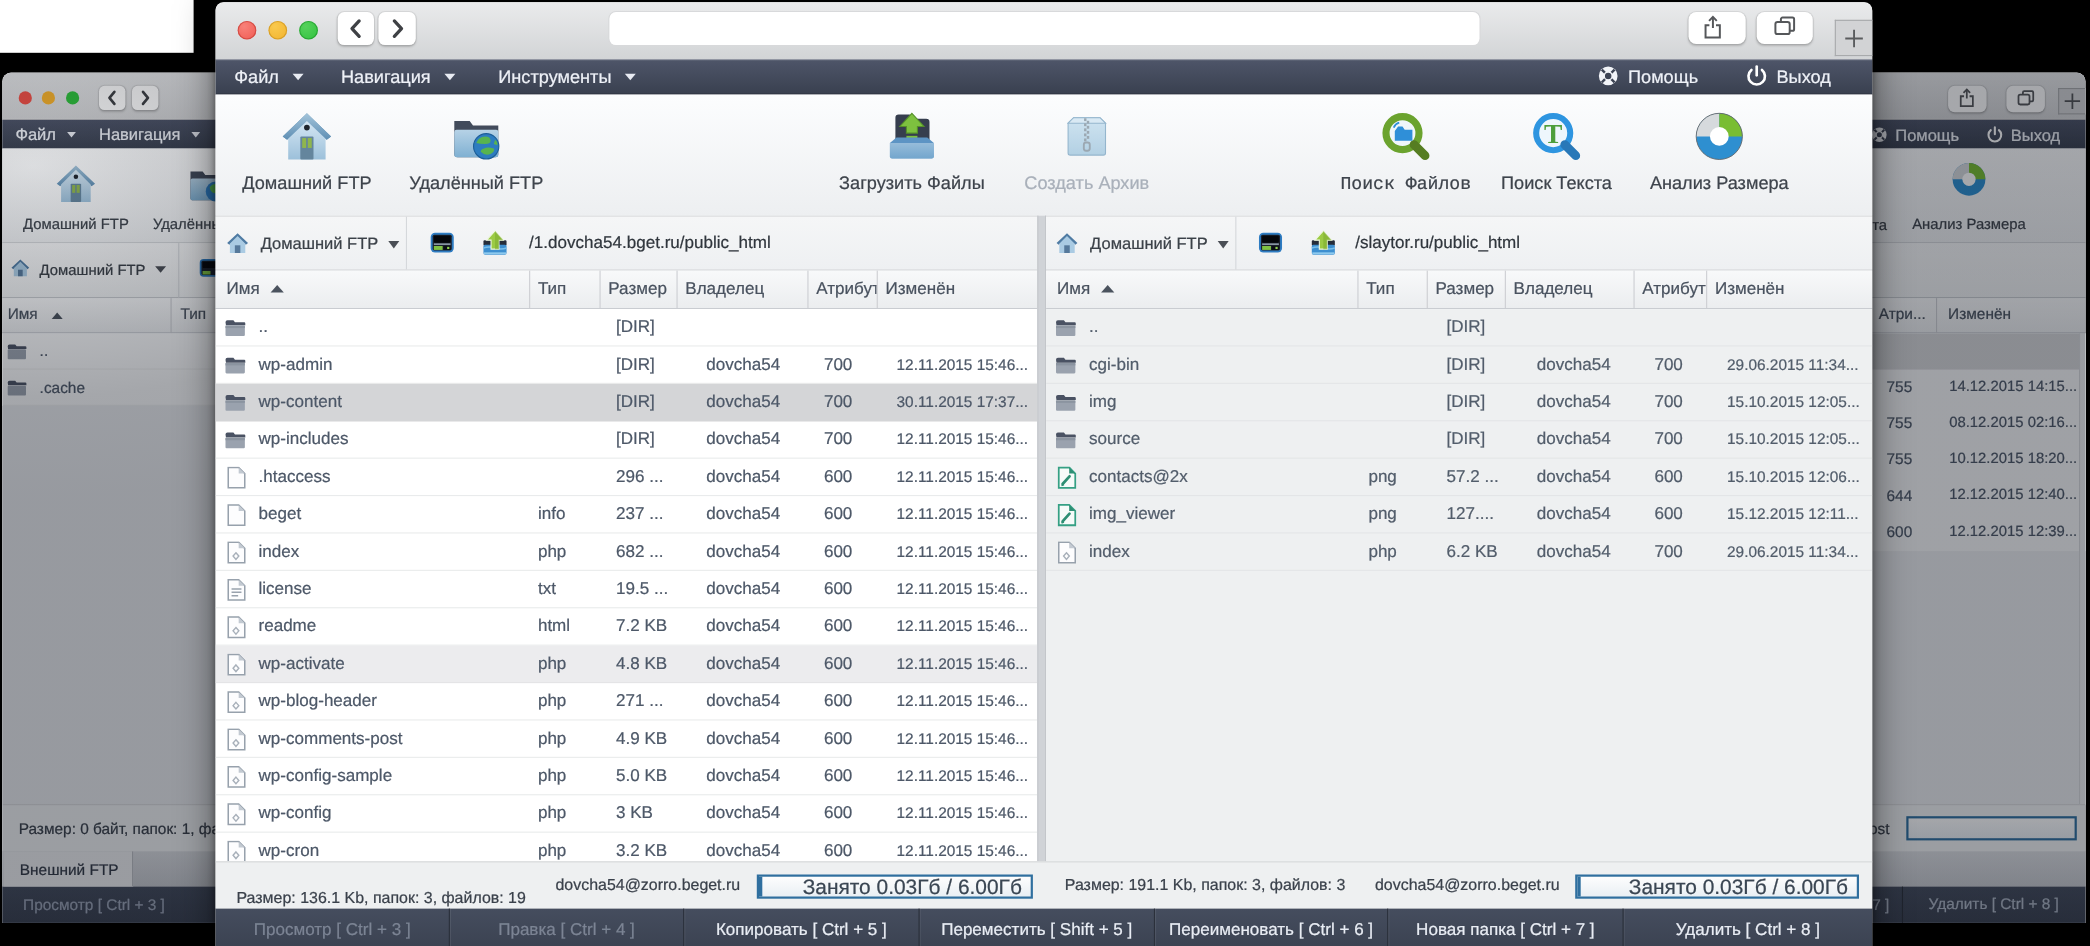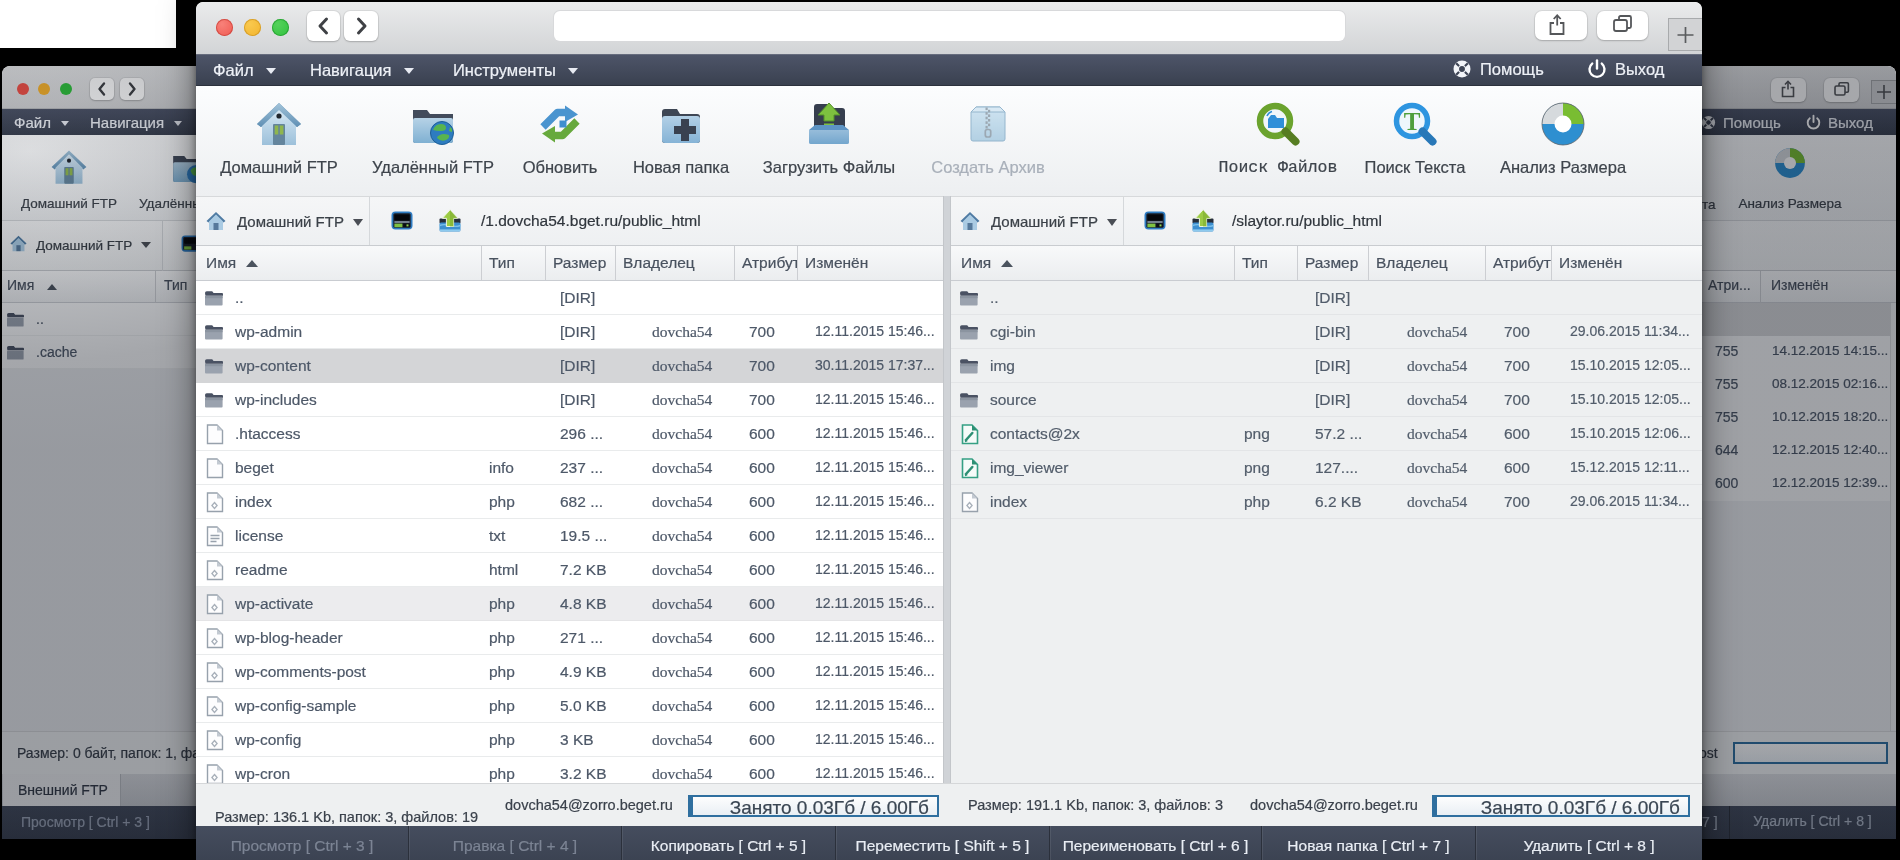--- a/index.html
+++ b/index.html
@@ -72,21 +72,21 @@
     border-left:1px solid #ccced2; padding-left:7px; white-space:nowrap; }
   .hcell.first { border-left:none; padding-left:10px; }
   .rows { position:absolute; top:279px; height:502px; overflow:hidden; background:#fff; }
   .row { position:relative; width:100%; height:34px; border-bottom:1px solid #e9ebec;
     font-size:15.5px; color:#4d5868; }
   .row > span { position:absolute; top:0; height:33px; line-height:33px; white-space:nowrap; }
   .row .icon { position:absolute; left:8px; top:7px; }
   .row .name { left:39px; }
   .row .typ  { left:293px; }
   .row .siz  { left:364px; }
-  .row .own  { left:456px;font-family:Liberation Serif, serif; }
+  .row .own  { left:446px; }
   .row .att  { left:553px; }
   .row .dat  { left:619px; right:2px; overflow:hidden; font-size:14px; }
   .pdivider { position:absolute; left:747px; top:194px; width:8px; height:587px;
     background:#d0d3d7; border-left:1px solid #c3c6ca; border-right:1px solid #c3c6ca; }
 
   #fgwin .statusbar { position:absolute; left:0; top:781px; width:100%; height:43px;
     background:#eef0f1; border-top:1px solid #d5d7d9; font-size:14.5px; color:#3a414b; }
   #fgwin .actionbar { position:absolute; left:0; top:824px; width:100%; height:40px;
     background:linear-gradient(#454d5e,#3a4150); font-size:15.5px; }
   .abtn { position:absolute; top:0; height:40px; line-height:40px; text-align:center;
@@ -354,40 +354,20 @@
           </linearGradient>
         </defs>
       <path d="M4 10 h14 l3 4 h23 v26 a3 3 0 0 1 -3 3 h-34 a3 3 0 0 1 -3 -3 Z" fill="#424b5b"></path>
       <rect x="4" y="18" width="40" height="25" rx="2" fill="url(#rff)"></rect>
       <circle cx="33" cy="33" r="11.5" fill="#2d7cc0"></circle>
       <path d="M24 30 q2 -6 8 -6 q5 0 5 4 q0 3 -5 3 q-5 0 -8 -1z" fill="#58b44f"></path>
       <path d="M28 38 q4 4 9 2 q4 -2 3 -5 q-6 -2 -9 0 q-3 1 -3 3z" fill="#58b44f"></path>
       <path d="M41 27 q3 2 2 5 l-3 -1z" fill="#58b44f"></path>
       <circle cx="33" cy="33" r="11.5" fill="none" stroke="#1d5e97" stroke-width="1"></circle>
     </svg>Удалённый FTP</div>
-  <div class="titem" style="left:284px; top:98px; width:160px;">
-    <svg width="48" height="48" viewBox="0 0 48 48">
-      <path d="M7 27 L21.5 12.5 H29" stroke="#4a94cf" stroke-width="7.5" fill="none" stroke-linejoin="round"></path>
-      <polygon points="29,5.5 42,14.5 29,22" fill="#4a94cf"></polygon>
-      <path d="M41 21 L26.5 35.5 H19" stroke="#67a93d" stroke-width="7.5" fill="none" stroke-linejoin="round"></path>
-      <polygon points="19,26 6,33.5 19,42.5" fill="#67a93d"></polygon>
-      <rect x="23.5" y="20.5" width="7" height="7" fill="#3e8fd0"></rect>
-    </svg>Обновить</div>
-  <div class="titem" style="left:405px; top:98px; width:160px;">
-    <svg width="48" height="48" viewBox="0 0 48 48">
-      <defs>
-          <linearGradient id="nf" x1="0" y1="0" x2="0" y2="1">
-            <stop offset="0" stop-color="#b3d0e6"></stop>
-            <stop offset="1" stop-color="#85b3d6"></stop>
-          </linearGradient>
-        </defs>
-      <path d="M5 12 a3 3 0 0 1 3 -3 h12 l3 5 h17 a3 3 0 0 1 3 3 v23 a3 3 0 0 1 -3 3 h-32 a3 3 0 0 1 -3 -3 Z" fill="#3e4654"></path>
-      <rect x="5" y="16" width="38" height="27" rx="3" fill="url(#nf)"></rect>
-      <path d="M24 19 h8 v7 h7 v8 h-7 v7 h-8 v-7 h-7 v-8 h7 z" fill="#394150"></path>
-    </svg>Новая папка</div>
   <div class="titem" style="left:553px; top:98px; width:160px;">
     <svg width="48" height="48" viewBox="0 0 48 48">
       <path d="M9 7 a3 3 0 0 1 3 -3 h10 l2.5 4 h12.5 a3 3 0 0 1 3 3 v25 h-31 z" fill="#363e4e"></path>
       <polygon points="24,3 35,15 29,15 29,21 19,21 19,15 13,15" fill="#7dc13f" stroke="#55902a" stroke-width="1"></polygon>
       <rect x="19" y="23.5" width="10" height="3.2" fill="#7dc13f"></rect>
       <rect x="19" y="29" width="10" height="3.2" fill="#7dc13f"></rect>
       <path d="M4 30 l6 -5 h28 l6 5 v12 a2 2 0 0 1 -2 2 h-36 a2 2 0 0 1 -2 -2 z" fill="#5d94c4"></path>
       <path d="M4 30 h40 v12 a2 2 0 0 1 -2 2 h-36 a2 2 0 0 1 -2 -2 z" fill="url(#rff)" opacity="0.65"></path>
     </svg>Загрузить Файлы</div>
   <div class="titem dis" style="left:712px; top:98px; width:160px;">

